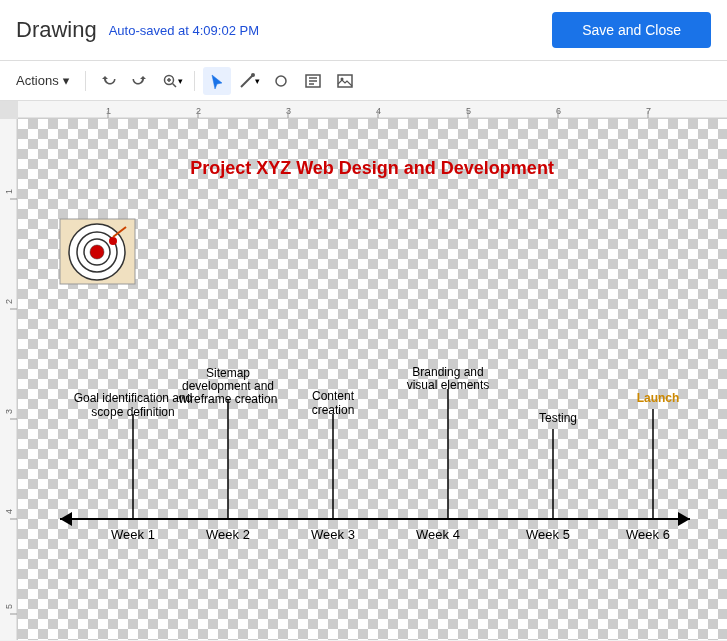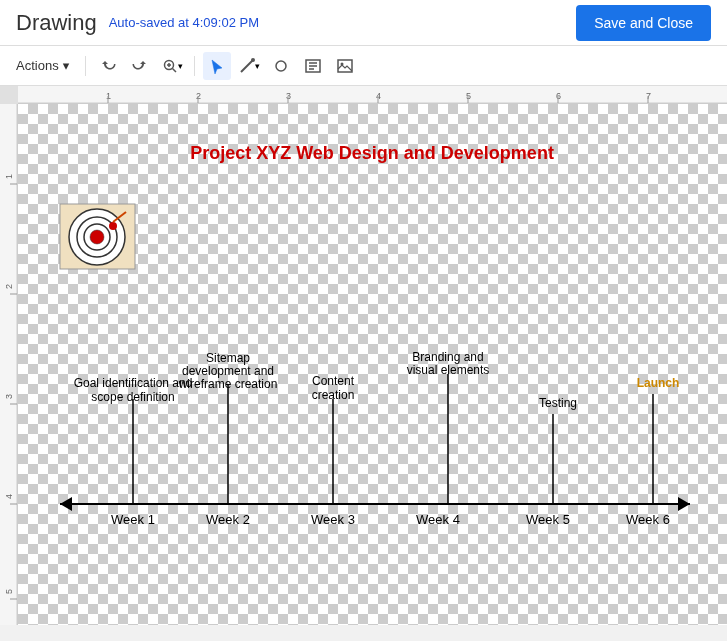--- a/index.html
+++ b/index.html
@@ -1,29 +1,29 @@
 <!DOCTYPE html>
 <html><head>
   <meta charset="utf-8">
   <style>
     * { box-sizing: border-box; margin: 0; padding: 0; }
     body { font-family: Arial, sans-serif; background: #f1f1f1; width: 727px; height: 641px; overflow: hidden; }
 
     
     .title-bar {
       display: flex; align-items: center; justify-content: space-between;
-      background: #fff; padding: 0 16px; height: 46px;
+      background: #fff; padding: 0 16px; height: 61px;
       border-bottom: 1px solid #ddd;
     }
     .title-bar-left { display: flex; align-items: center; gap: 12px; }
     .app-title { font-size: 22px; font-weight: 400; color: #333; }
     .autosave-text { font-size: 13px; color: #1d4ed8; }
     .save-close-btn {
       background: #1a73e8; color: #fff; border: none; border-radius: 4px;
-      padding: 10px 18px; font-size: 14px; font-weight: 500; cursor: pointer;
+      padding: 10px 30px; font-size: 14px; font-weight: 500; cursor: pointer;
     }
 
     
     .toolbar {
       display: flex; align-items: center; background: #fff;
       padding: 4px 8px; height: 40px; border-bottom: 1px solid #ddd;
       gap: 4px;
     }
     .toolbar-sep { width: 1px; height: 20px; background: #ddd; margin: 0 4px; }
     .actions-btn {

